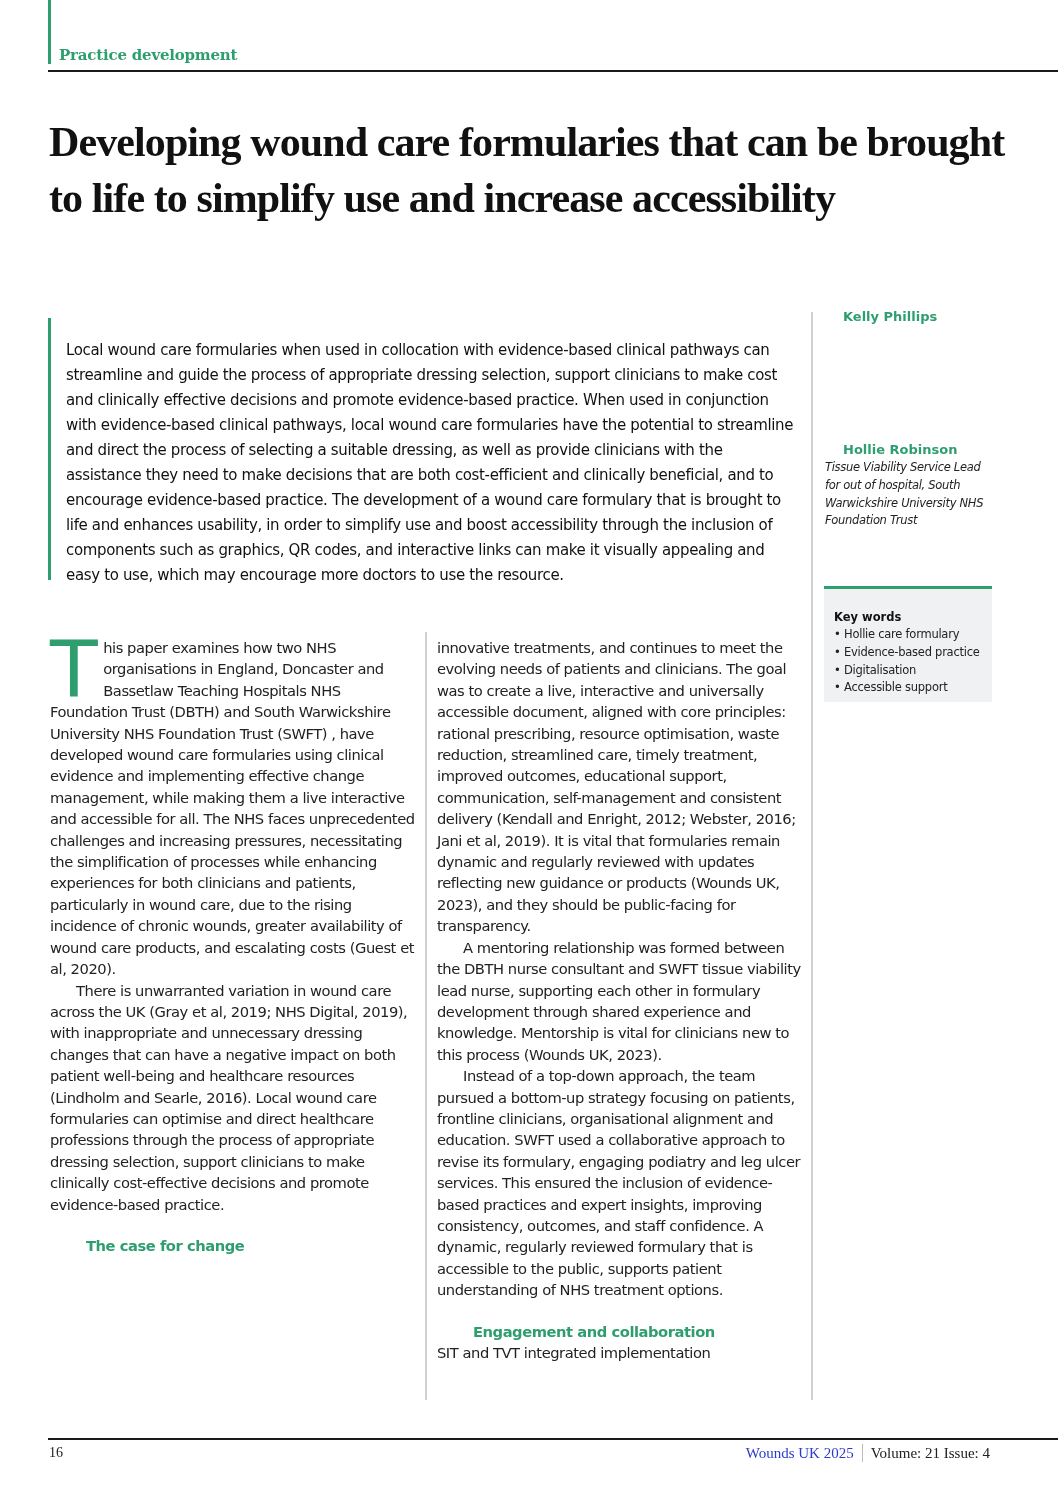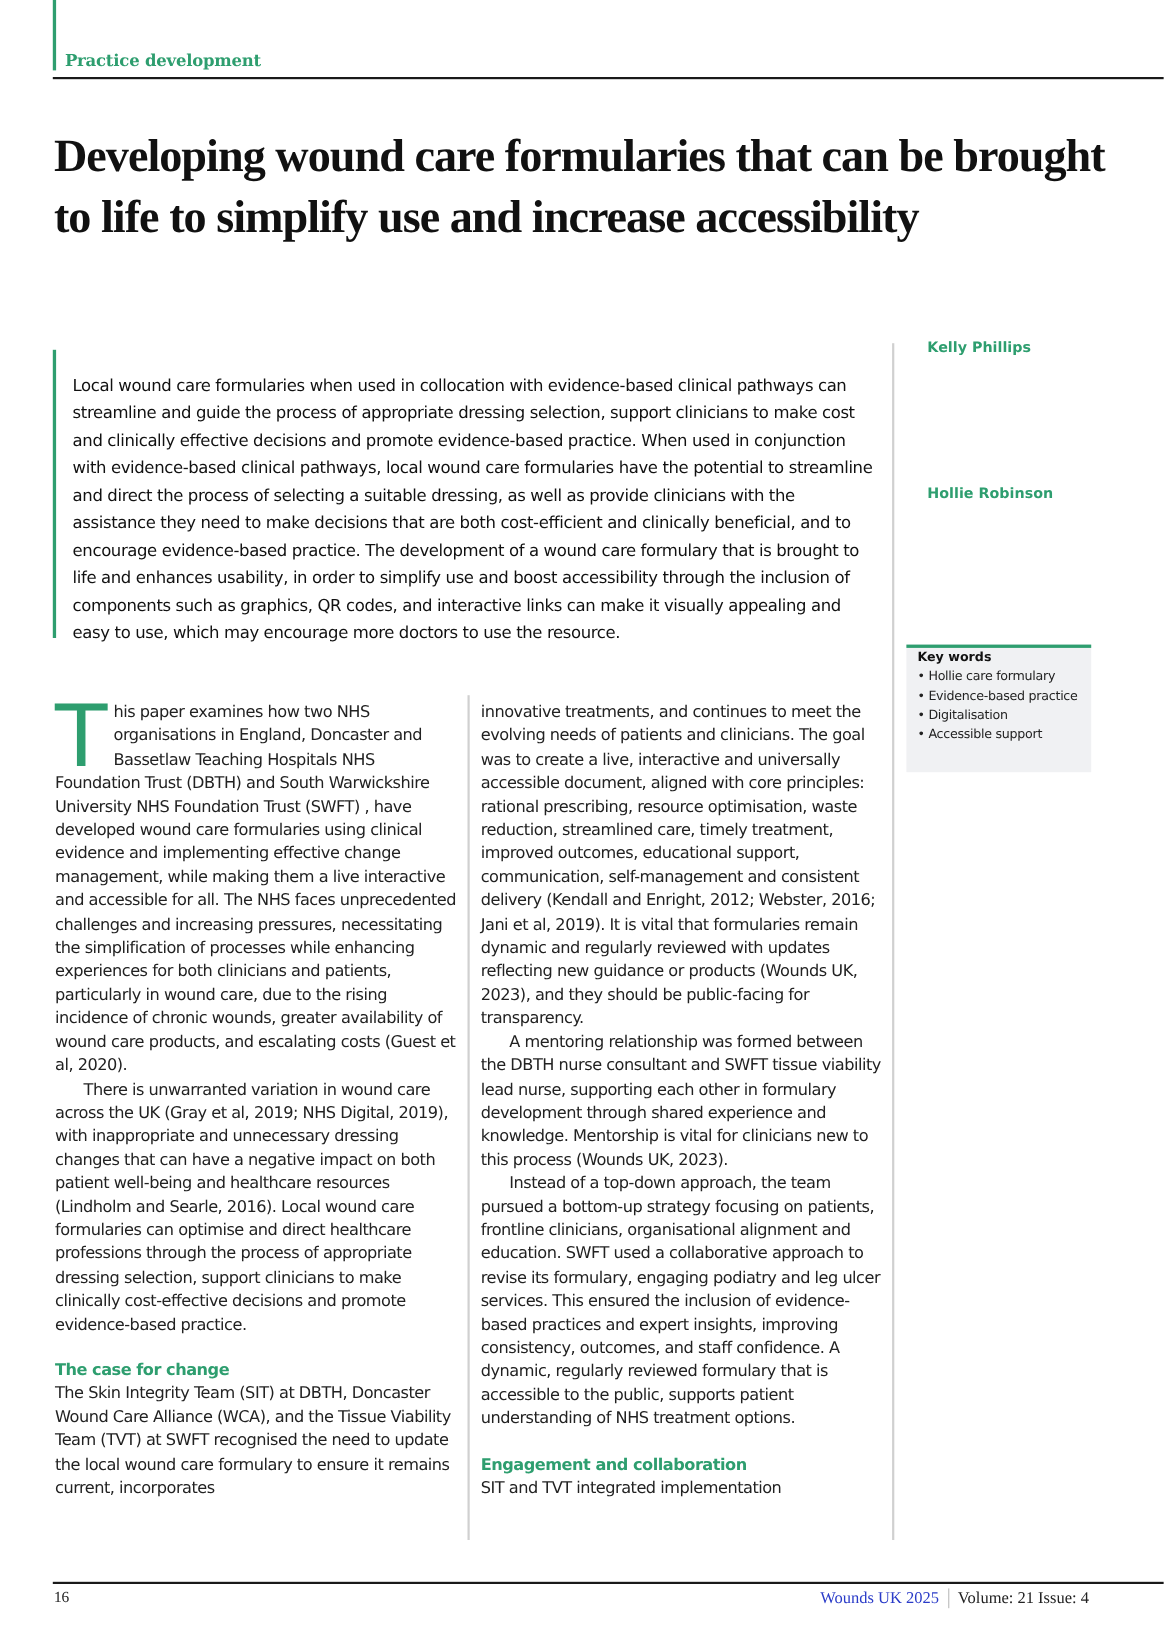--- a/index.html
+++ b/index.html
@@ -15,34 +15,34 @@
   .abstract-bar { position: absolute; left: 48px; top: 318px; width: 3px; height: 262px; background: #2e9e6f; }
   .abstract { position: absolute; left: 66px; top: 315px; width: 730px; font-family: "DejaVu Sans", sans-serif; font-size: 15px; line-height: 25px; color: #111; letter-spacing: -0.35px; margin-top: 23px; }
 
   .sidebar-rule { position: absolute; left: 811px; top: 312px; width: 2px; height: 1088px; background: #d0d0d0; }
   .author { position: absolute; left: 825px; width: 170px; }
   .author-name { font-family: "DejaVu Sans", sans-serif; font-weight: bold; font-size: 13px; color: #2e9e6f; line-height: 18px; margin-left: 18px; }
   .author-affil { font-family: "DejaVu Sans", sans-serif; font-style: italic; font-size: 11.5px; color: #222; line-height: 17.8px; letter-spacing: -0.3px; }
   .author-1 { top: 308px; }
   .author-2 { top: 441px; }
 
-  .keywords { position: absolute; left: 824px; top: 586px; width: 168px; height: 116px; background: #f0f1f3; border-top: 3px solid #2e9e6f; padding: 0 10px; }
+  .keywords { position: absolute; left: 824px; top: 586px; width: 168px; height: 116px; background: #f0f1f3; border-top: 3px solid #2e9e6f; padding: 20px 10px; }
   .kw-title { font-family: "DejaVu Sans", sans-serif; font-weight: bold; font-size: 11.5px; color: #111; line-height: 17px; }
   .kw-list { list-style: none; }
   .kw-item { position: relative; padding-left: 10px; font-size: 11.5px; line-height: 17.8px; color: #222; letter-spacing: -0.25px; }
   .kw-item::before { content: "•"; position: absolute; left: 0; top: 0; }
 
   .col { position: absolute; font-family: "DejaVu Sans", sans-serif; font-size: 14.7px; line-height: 21.4px; color: #222; letter-spacing: -0.45px; }
   .col-1 { left: 50px; top: 637px; width: 365px; }
   .col-2 { left: 437px; top: 637px; width: 372px; }
   .col-divider { position: absolute; left: 425px; top: 632px; width: 2px; height: 768px; background: #d0d0d0; }
   .col p { margin: 0; }
   .indent { text-indent: 26px; }
   .dropcap { float: left; font-family: "DejaVu Sans", sans-serif; font-size: 78px; line-height: 62px; color: #2e9e6f; margin: 2px 6px 0 0; font-weight: normal; }
-  .subhead { font-family: "DejaVu Sans", sans-serif; font-weight: bold; color: #2e9e6f; font-size: 14.7px; line-height: 21.4px; margin-top: 20px; }
+  .subhead { font-family: "DejaVu Sans", sans-serif; font-weight: bold; color: #2e9e6f; font-size: 14.7px; line-height: 21.4px; margin-top: 20px; margin-left: 36px; }
 
   .bottom-rule { position: absolute; left: 48px; top: 1438px; width: 1010px; height: 2px; background: #1a1a1a; }
   .page-number { position: absolute; left: 49px; top: 1445px; font-family: "Liberation Serif", serif; font-size: 14px; color: #222; }
   .footer-right { position: absolute; right: 68px; top: 1444px; font-family: "Liberation Serif", serif; font-size: 15px; display: flex; align-items: center; }
   .journal-name { color: #2a3bc8; }
   .footer-sep { display: inline-block; width: 1px; height: 18px; background: #bbb; margin: 0 8px; }
   .volume { color: #222; }
 </style>
 </head>
 <body>
@@ -56,37 +56,37 @@
 <div class="abstract-bar"></div>
 <p class="abstract">Local wound care formularies when used in collocation with evidence-based clinical pathways can streamline and guide the process of appropriate dressing selection, support clinicians to make cost and clinically effective decisions and promote evidence-based practice. When used in conjunction with evidence-based clinical pathways, local wound care formularies have the potential to streamline and direct the process of selecting a suitable dressing, as well as provide clinicians with the assistance they need to make decisions that are both cost-efficient and clinically beneficial, and to encourage evidence-based practice. The development of a wound care formulary that is brought to life and enhances usability, in order to simplify use and boost accessibility through the inclusion of components such as graphics, QR codes, and interactive links can make it visually appealing and easy to use, which may encourage more doctors to use the resource.</p>
 
 <div class="sidebar-rule"></div>
 
 <div class="author author-1">
   <div class="author-name">Kelly Phillips</div>
 </div>
 <div class="author author-2">
   <div class="author-name">Hollie Robinson</div>
+  <div class="author-affil">Tissue Viability Service Lead for out of hospital, South Warwickshire University NHS Foundation Trust</div>
 </div>
 
 <div class="keywords">
   <div class="kw-title">Key words</div>
   <ul class="kw-list">
     <li class="kw-item">Hollie care formulary</li>
     <li class="kw-item">Evidence-based practice</li>
     <li class="kw-item">Digitalisation</li>
     <li class="kw-item">Accessible support</li>
   </ul>
 </div>
 
 <div class="col col-1">
   <p><span class="dropcap">T</span><span>his paper examines how two NHS organisations in England, Doncaster and Bassetlaw Teaching Hospitals NHS Foundation Trust (DBTH) and South Warwickshire University NHS Foundation Trust (SWFT) , have developed wound care formularies using clinical evidence and implementing effective change management, while making them a live interactive and accessible for all. The NHS faces unprecedented challenges and increasing pressures, necessitating the simplification of processes while enhancing experiences for both clinicians and patients, particularly in wound care, due to the rising incidence of chronic wounds, greater availability of wound care products, and escalating costs (Guest et al, 2020).</span></p>
   <p class="indent">There is unwarranted variation in wound care across the UK (Gray et al, 2019; NHS Digital, 2019), with inappropriate and unnecessary dressing changes that can have a negative impact on both patient well-being and healthcare resources (Lindholm and Searle, 2016). Local wound care formularies can optimise and direct healthcare professions through the process of appropriate dressing selection, support clinicians to make clinically cost-effective decisions and promote evidence-based practice.</p>
   <h2 class="subhead">The case for change</h2>
-  <p>The Skin Integrity Team (SIT) at DBTH, Doncaster Wound Care Alliance (WCA), and the Tissue Viability Team (TVT) at SWFT recognised the need to update the local wound care formulary to ensure it remains current, incorporates</p>
 </div>
 
 <div class="col-divider"></div>
 
 <div class="col col-2">
   <p>innovative treatments, and continues to meet the evolving needs of patients and clinicians. The goal was to create a live, interactive and universally accessible document, aligned with core principles: rational prescribing, resource optimisation, waste reduction, streamlined care, timely treatment, improved outcomes, educational support, communication, self-management and consistent delivery (Kendall and Enright, 2012; Webster, 2016; Jani et al, 2019). It is vital that formularies remain dynamic and regularly reviewed with updates reflecting new guidance or products (Wounds UK, 2023), and they should be public-facing for transparency.</p>
   <p class="indent">A mentoring relationship was formed between the DBTH nurse consultant and SWFT tissue viability lead nurse, supporting each other in formulary development through shared experience and knowledge. Mentorship is vital for clinicians new to this process (Wounds UK, 2023).</p>
   <p class="indent">Instead of a top-down approach, the team pursued a bottom-up strategy focusing on patients, frontline clinicians, organisational alignment and education. SWFT used a collaborative approach to revise its formulary, engaging podiatry and leg ulcer services. This ensured the inclusion of evidence-based practices and expert insights, improving consistency, outcomes, and staff confidence. A dynamic, regularly reviewed formulary that is accessible to the public, supports patient understanding of NHS treatment options.</p>
   <h2 class="subhead">Engagement and collaboration</h2>
   <p>SIT and TVT integrated implementation</p>

